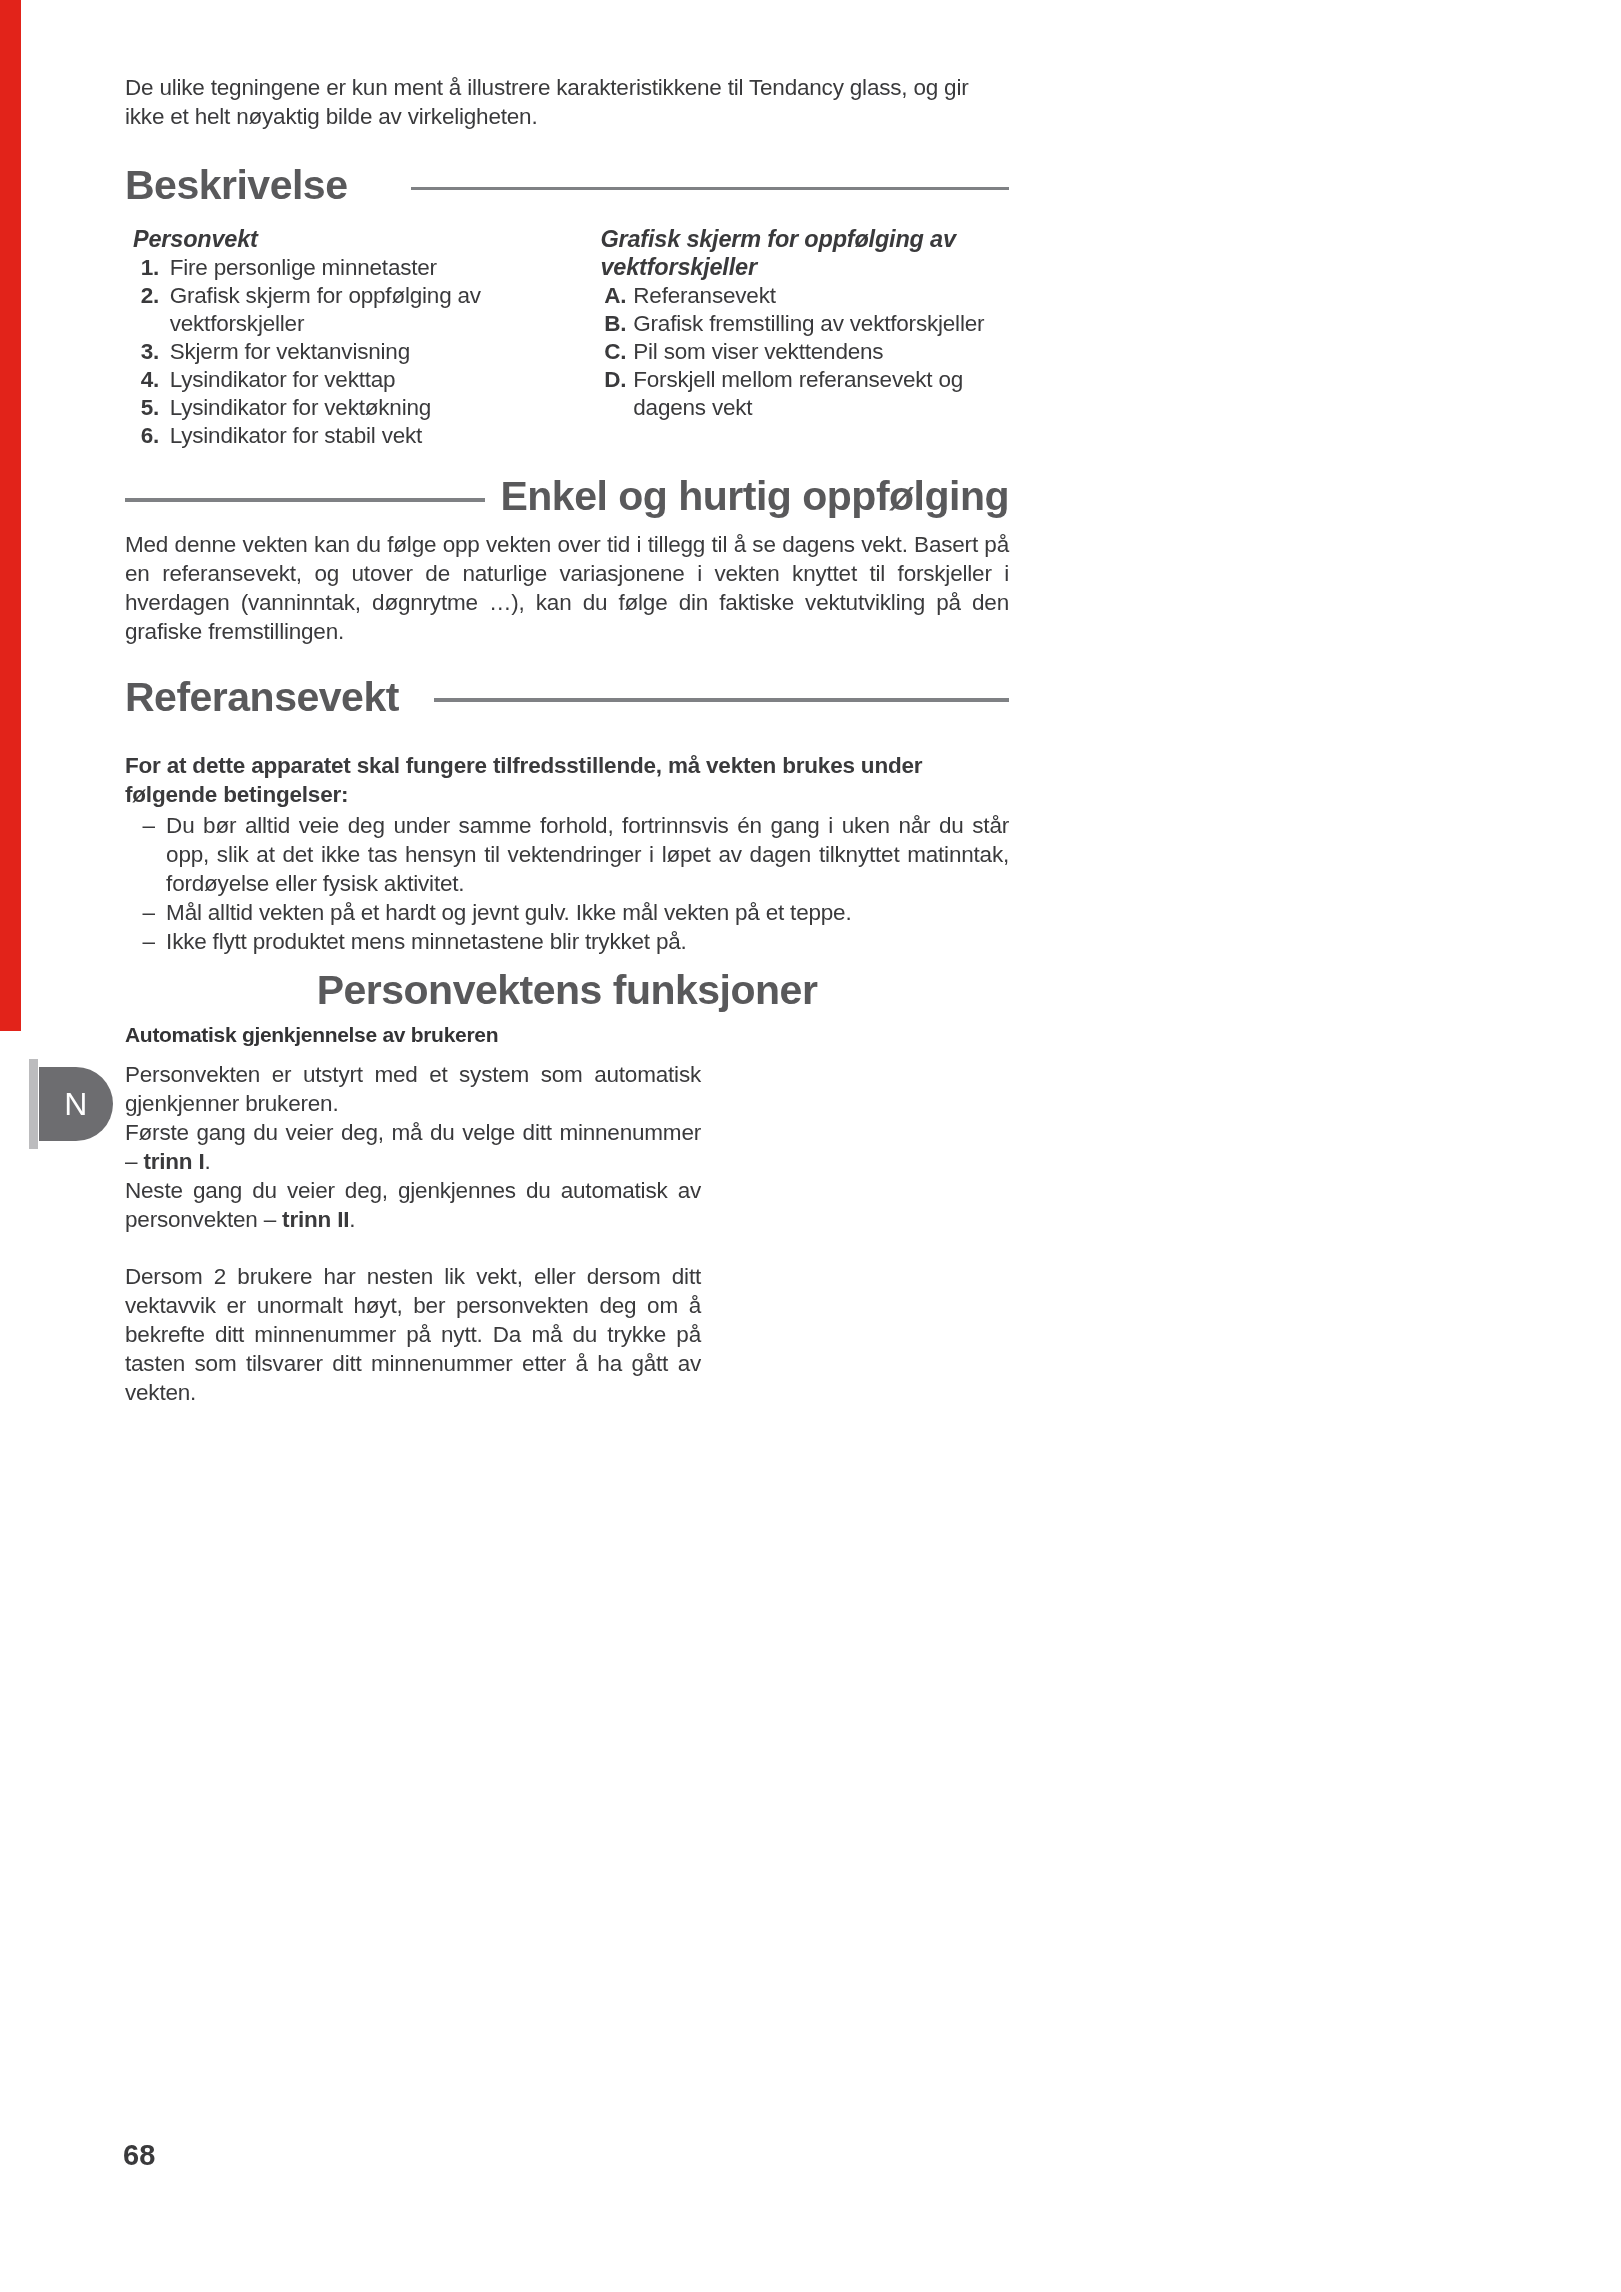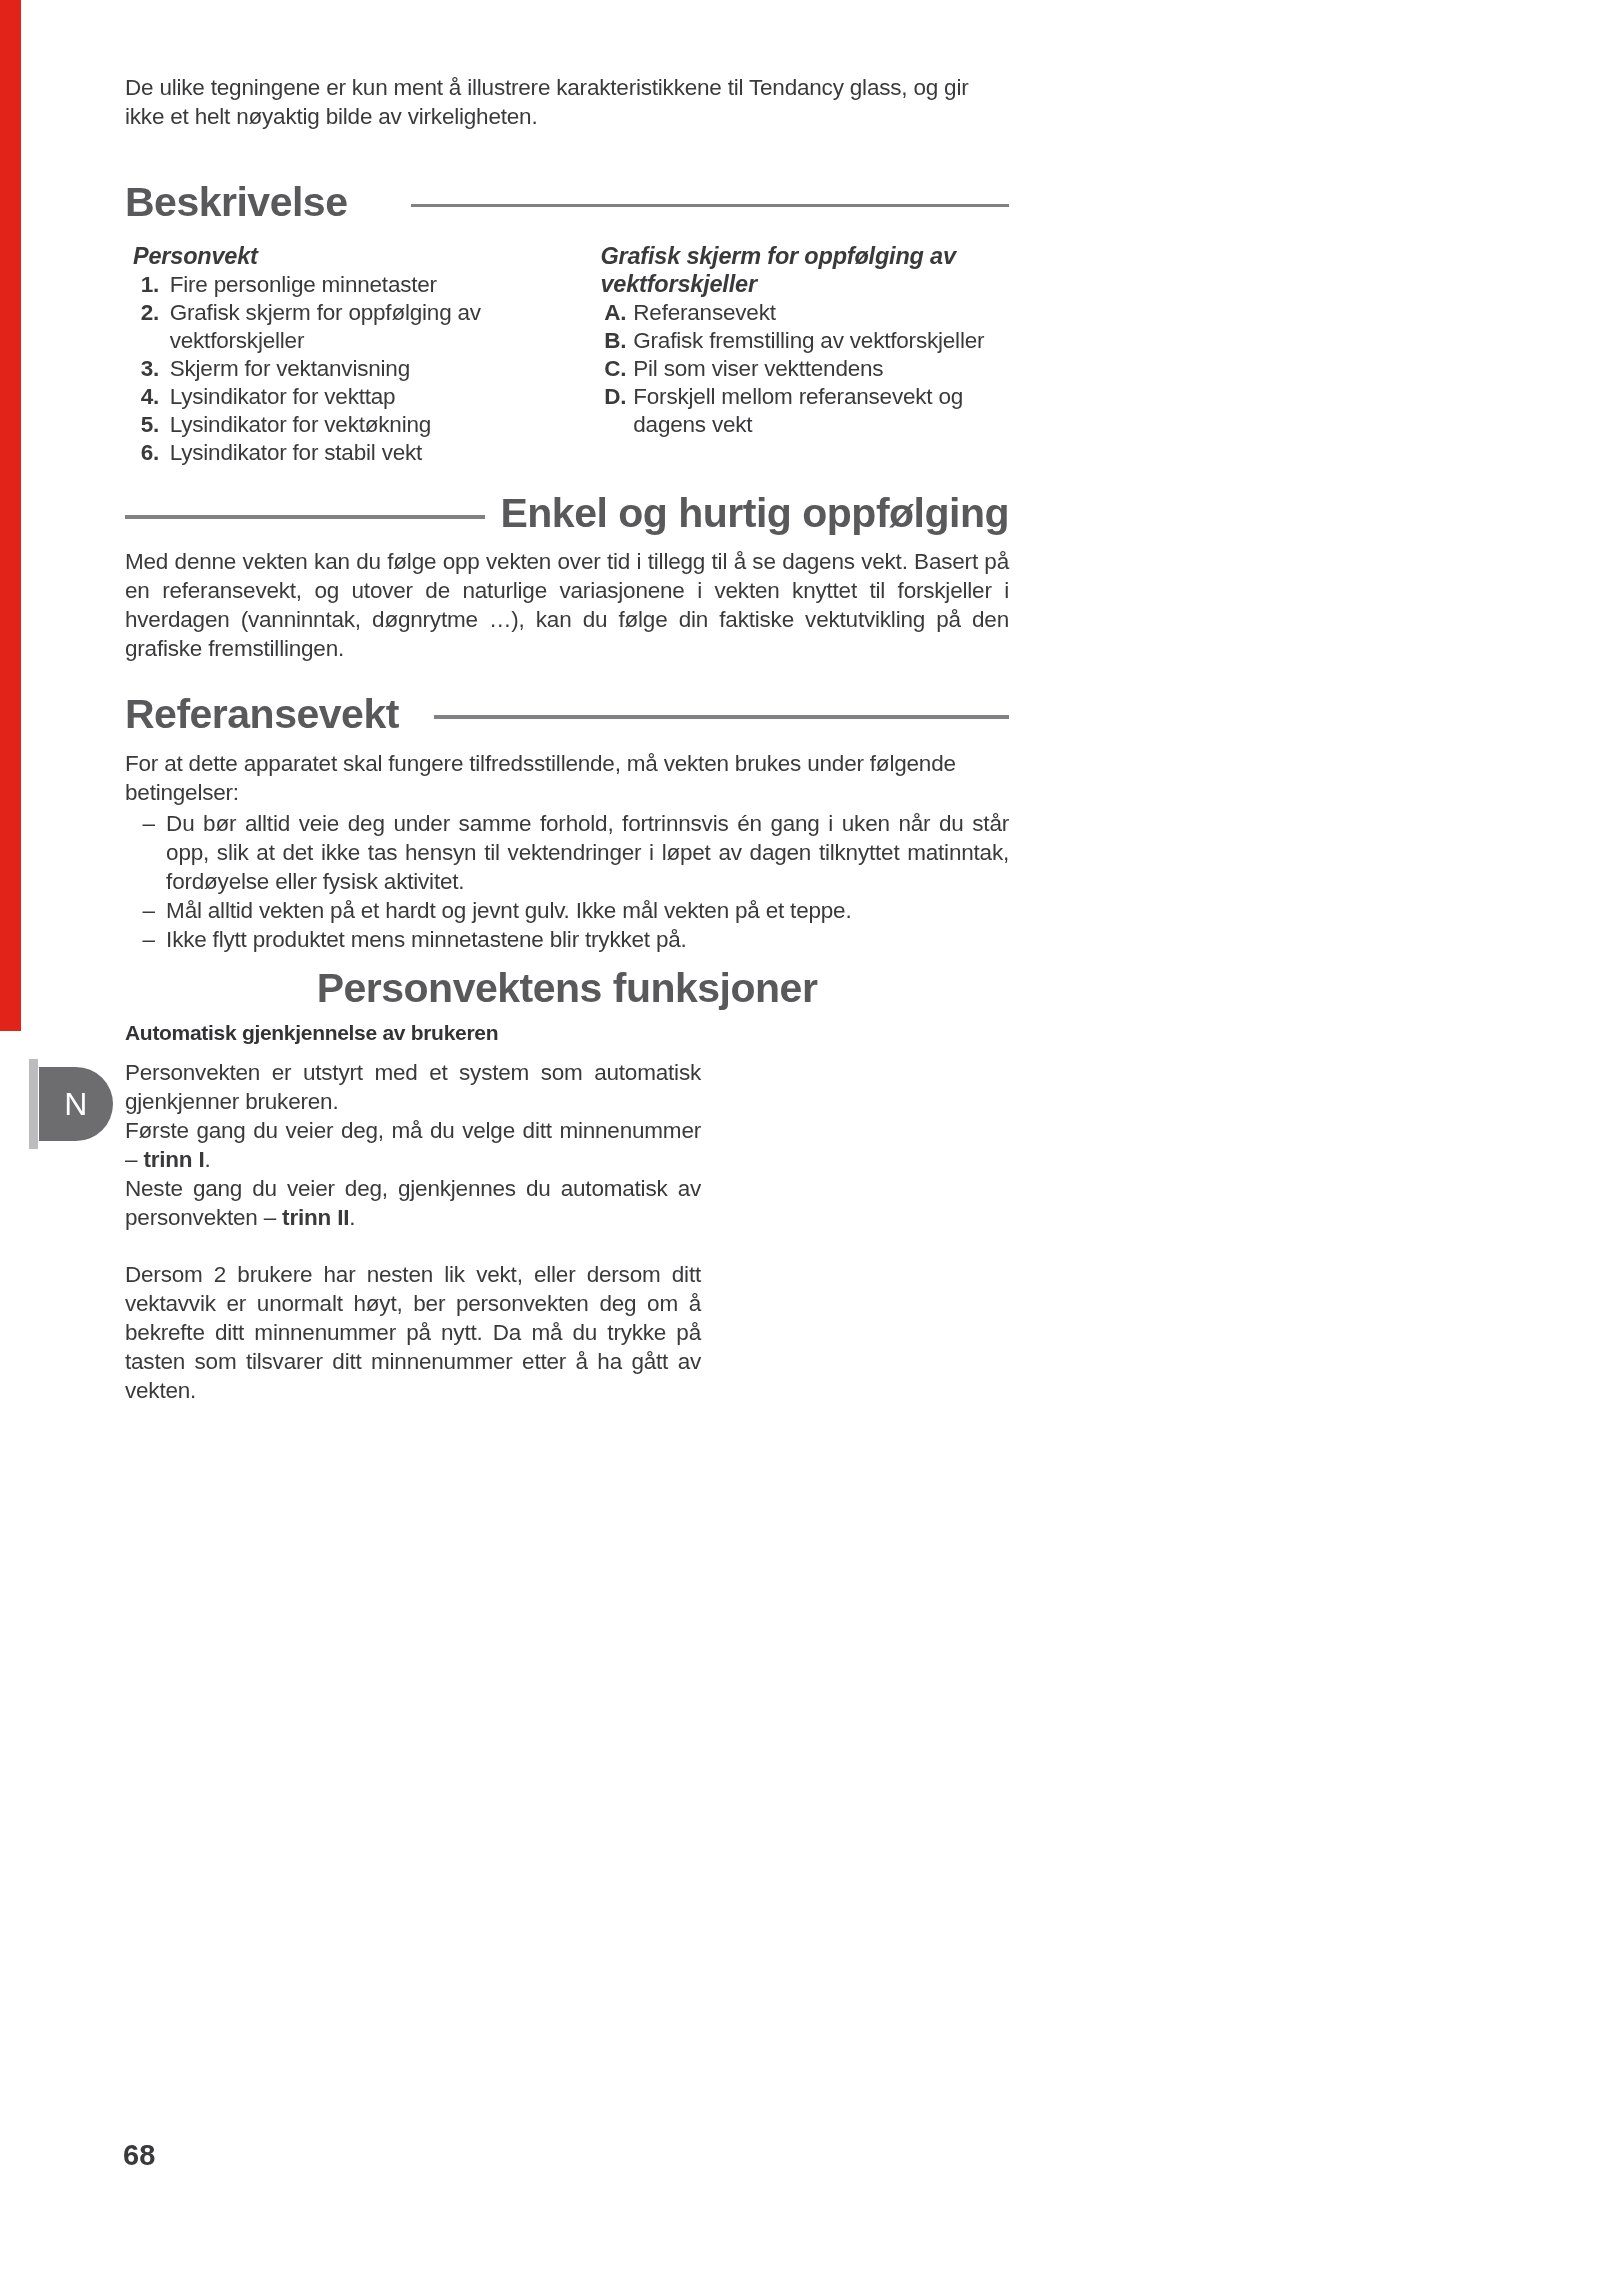--- a/index.html
+++ b/index.html
@@ -38,21 +38,21 @@
     line-height:51px;
     color:var(--heading_gray,#59595b);
     white-space:nowrap;
   }
   .rule { height:3.9px; background:var(--rule_gray,#7f8184); flex:1; margin-top:5.9px; }
   .rule.after  { margin-left:23.5px; }
   .rule.gapped { margin-left:35px; }
   .rule.before { margin-right:15.7px; }
   .rule.touch  { margin-right:3.9px; }
 
-  .h-beskrivelse    { margin-top:46px;gap:40px; }
+  .h-beskrivelse    { margin-top:29px;gap:40px; }
   .h-oppfolging     { margin-top:21.6px; }
   .h-forholdsregler { margin-top:25.5px; }
   .h-funksjoner     { margin-top:4px;flex-direction:column; }
 
   
   .columns { margin-top:13.7px; display:flex; }
   .col-left  { width:468px; }
   .col-right { width:417px; }
   .col-title {
     font-size:23.5px; font-weight:700; font-style:italic;
@@ -62,21 +62,21 @@
   }
   .num-list { list-style:none; margin-top:1px; }
   .col-left  .num-list { padding-left:15.7px; }
   .col-right .num-list { padding-left:11.8px; }
   .num-list li { display:flex; font-size:22.5px; line-height:28px; letter-spacing:-0.2px; }
   .marker { font-weight:700; width:29px; flex:0 0 29px; }
   .li-text { flex:1; }
 
   
   .p-oppfolging     { margin-top:7.8px; }
-  .p-forholdsregler { margin-top:9px; }
+  .p-forholdsregler { margin-top:28px;font-weight:bold; }
 
   
   .dash-list { list-style:none; margin-top:2px; padding-left:17.6px; }
   .dash-list li { display:flex; font-size:22.5px; line-height:29px; letter-spacing:-0.2px; }
   .dash { width:23.5px; flex:0 0 23.5px; }
 
   
   .sub {
     margin-top:1px;
     font-size:21px; font-weight:700; letter-spacing:-0.3px;

